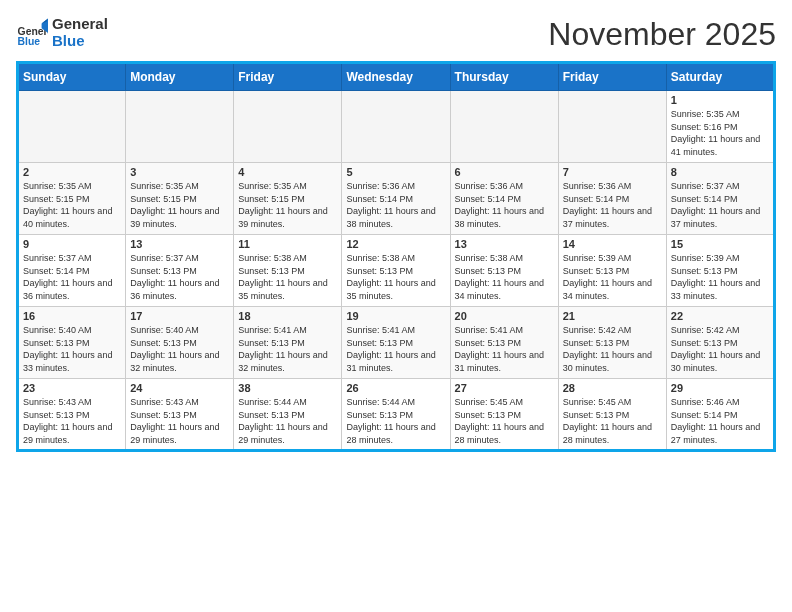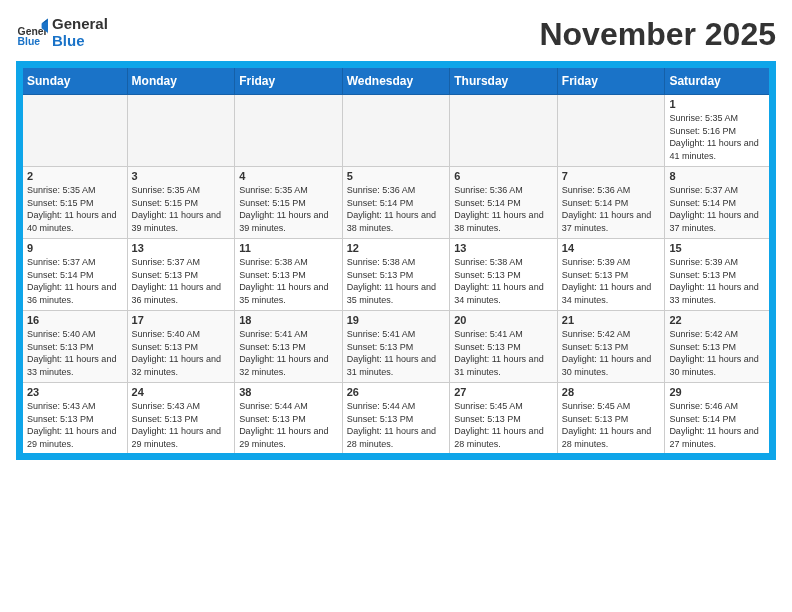--- a/index.html
+++ b/index.html
@@ -24,31 +24,31 @@
     .logo-icon {
       width: 32px;
       height: 32px;
     }
     .title-block {
       text-align: right;
     }
     .month-title {
       font-size: 32px;
       color: #333;
-      font-weight: bold;
+      font-weight: normal;
       text-align: center;
     }
     .location-title {
       font-size: 14px;
       color: #555;
     }
     .calendar {
       width: 100%;
       border-collapse: collapse;
-      border: 7px solid #0ea5e9;
+      border: 3px solid #0ea5e9;
     }
     .calendar th {
       background: #1a73c8;
       color: #fff;
       font-size: 12px;
       font-weight: bold;
       padding: 6px 4px;
       border: 1px solid #1560a8;
       text-align: left;
     }

